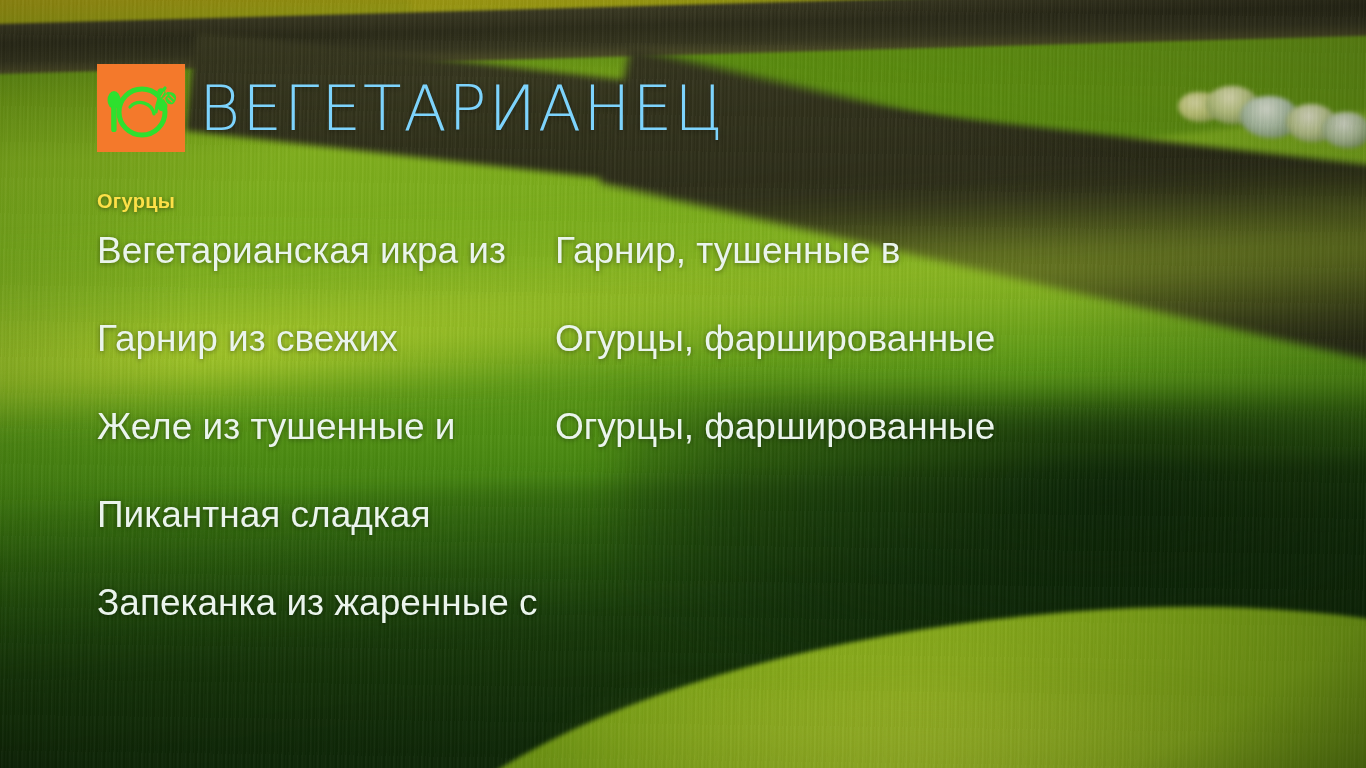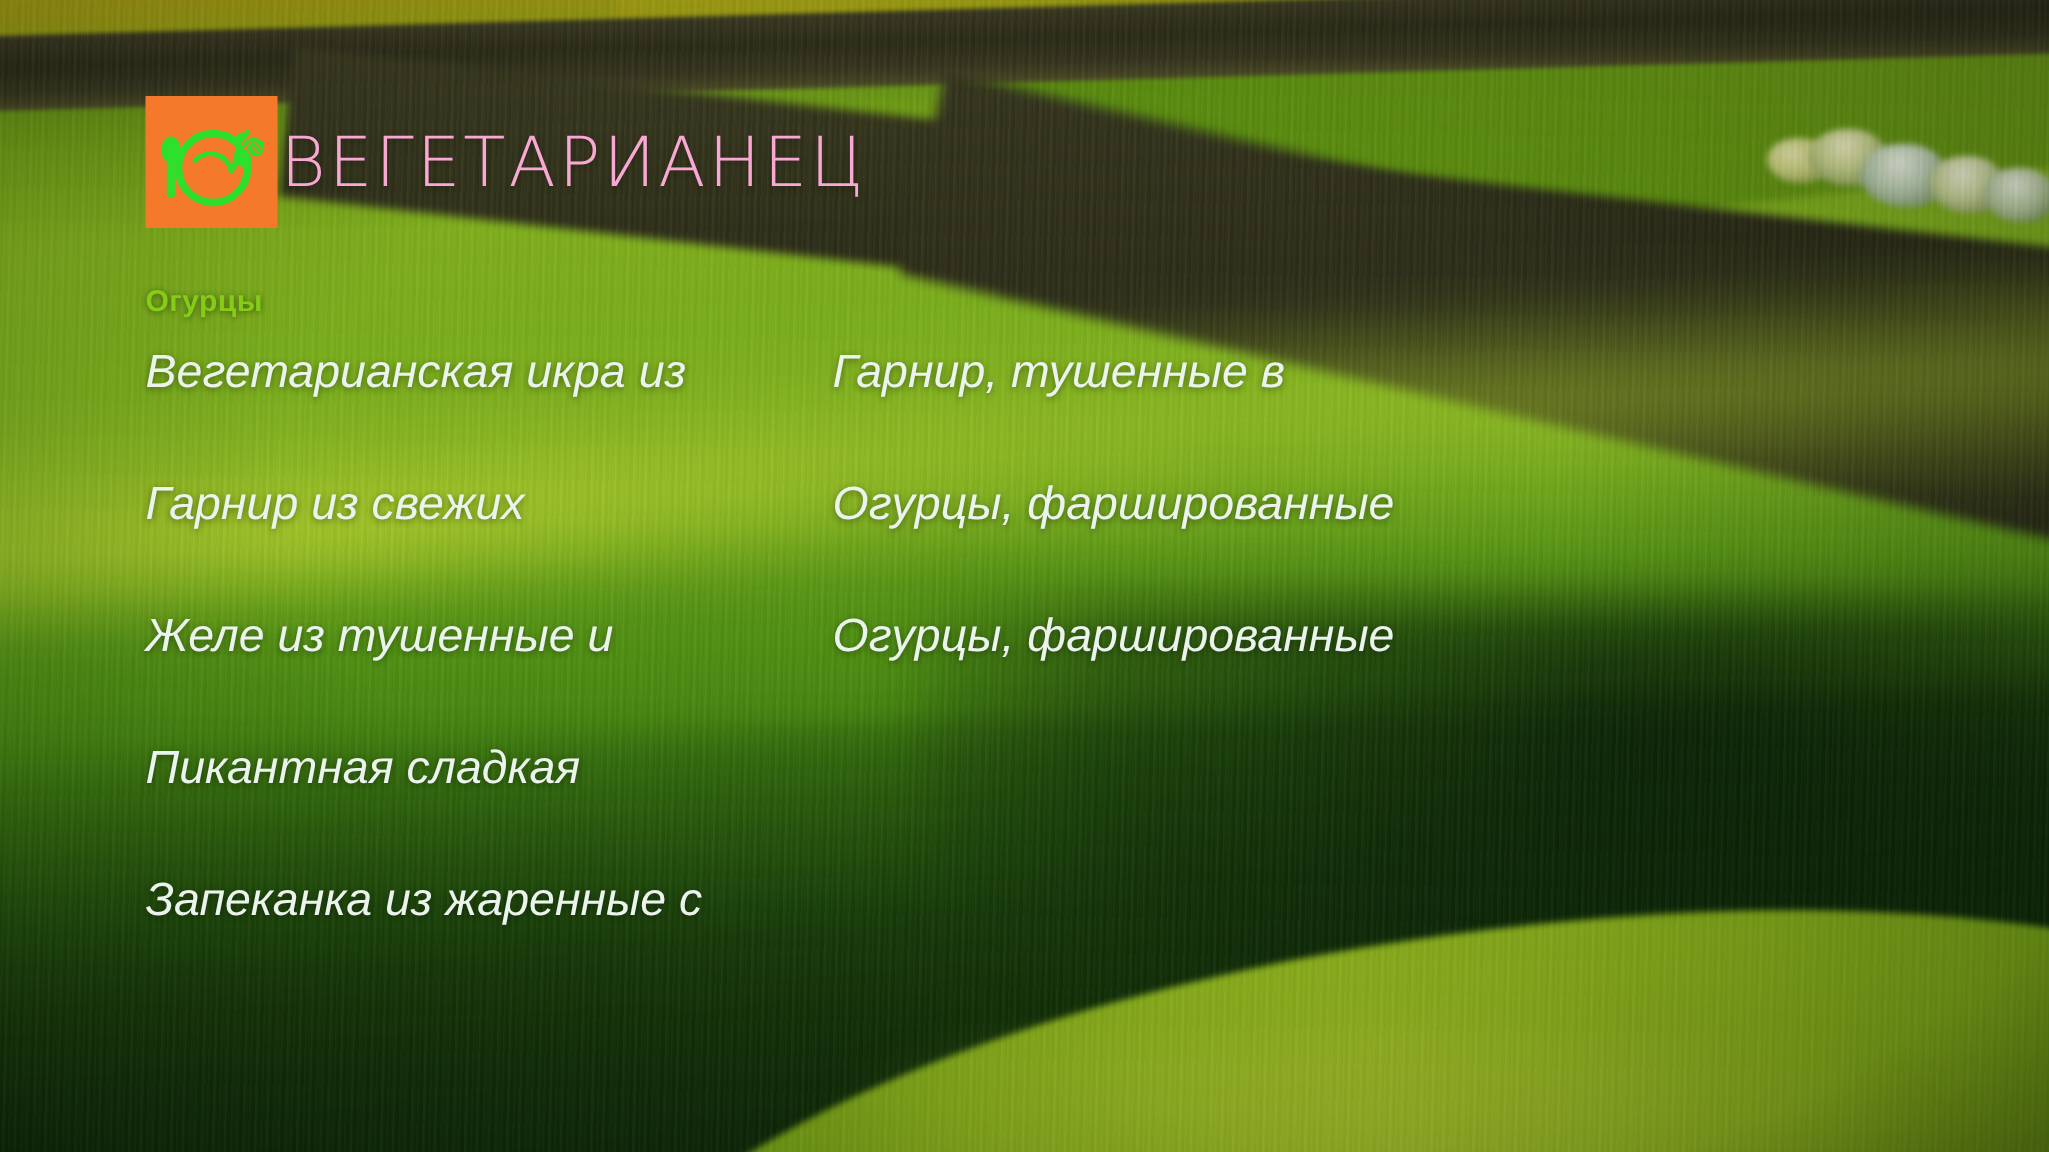--- a/index.html
+++ b/index.html
@@ -209,37 +209,37 @@
     width: 88px;
     height: 88px;
     background: #f4792b;
     flex: 0 0 auto;
     display: block;
     position: relative;
   }
   .logo-mark svg { display: block; width: 88px; height: 88px; }
 
   .site-title {
-    margin-left: 2px;
-    color: #f9a8d4;
-    font-size: 46px;
+    margin-left: 14px;
+    color: #7dd3fc;
+    font-size: 63px;
     font-weight: 300;
     letter-spacing: 2px;
     line-height: 1;
     white-space: nowrap;
     text-shadow: 0 1px 5px rgba(0,0,0,.30);
     font-family: "DejaVu Sans", "Liberation Sans", sans-serif;
   }
 
   
   .category {
     position: absolute;
     left: 97px;
     top: 190px;
-    color: #84cc16;
+    color: #fde047;
     font-size: 20px;
     font-weight: bold;
     letter-spacing: .3px;
     text-shadow: 0 1px 4px rgba(0,0,0,.45);
     text-align: center;
   }
 
   
   .columns {
     position: absolute;
@@ -250,28 +250,27 @@
   .col {
     position: absolute;
     top: 0;
   }
   .col-left  { left: 97px;  width: 440px; }
   .col-right { left: 555px; width: 460px; }
 
   .recipe-link {
     display: block;
     color: #eaf4ec;
-    font-size: 31px;
+    font-size: 37px;
     font-weight: 400;
     line-height: 1.05;
     text-decoration: none;
     white-space: nowrap;
     text-shadow: 0 1px 5px rgba(0,0,0,.40);
     height: 88px;
-    font-style: italic;
   }
 </style>
 </head>
 <body>
 
 <div id="page">
 
   <div class="bg">
     <div class="bg-base"></div>
     <div class="bg-gold"></div>

